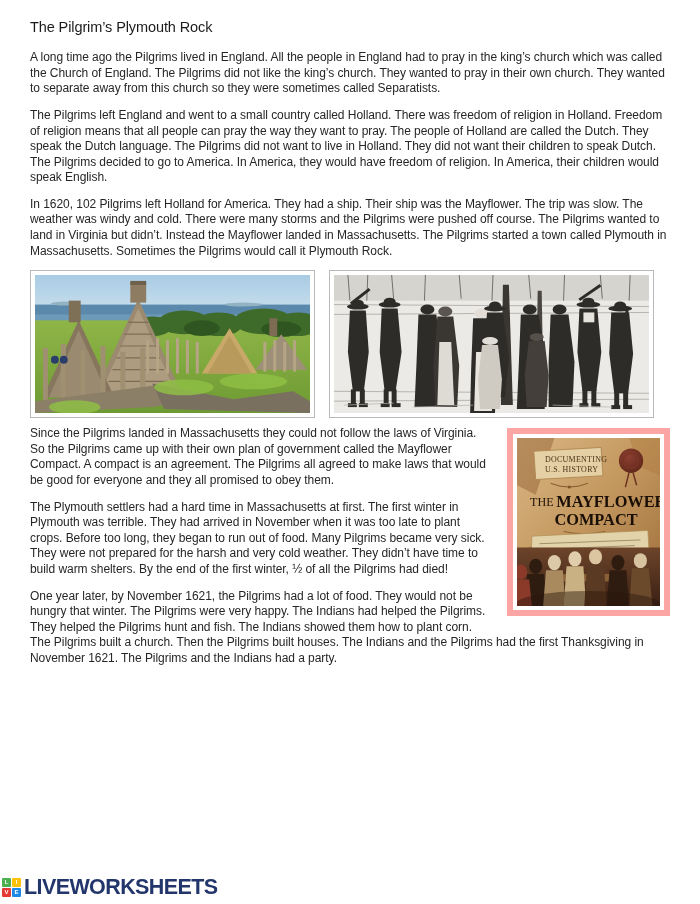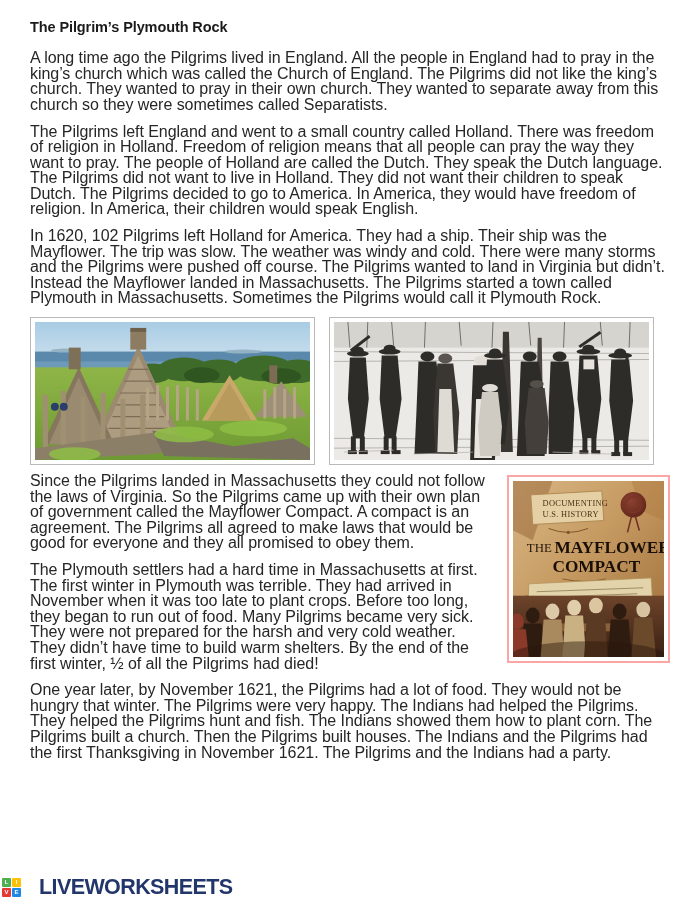--- a/index.html
+++ b/index.html
@@ -19,29 +19,29 @@
   .page {
     position: relative;
     width: 700px;
     height: 904px;
     box-sizing: border-box;
     padding: 14px 30px 0 30px;
   }
 
   .doc-title {
     font-size: 14.5px;
-    font-weight: bold;
+    font-weight: normal;
     color: #1b1b1b;
     letter-spacing: -0.1px;
     margin: 4px 0 14px 0;
     line-height: 1.25;
   }
 
   .para {
-    font-size: 16px;
+    font-size: 12px;
     line-height: 15.6px;
     color: #262626;
     margin: 0 0 11px 0;
     text-align: left;
     letter-spacing: -0.05px;
   }
 
   
   .img-row {
     display: flex;
@@ -61,21 +61,21 @@
     width: 100%;
     height: 100%;
     overflow: hidden;
     position: relative;
   }
 
   
   .book-float {
     float: right;
     margin: 2px 0 6px 16px;
-    border: 2px solid #fca5a5;
+    border: 6px solid #fca5a5;
     background: #fff;
     padding: 4px;
     box-sizing: border-box;
     width: 163px;
     height: 188px;
   }
   .book-inner {
     width: 100%;
     height: 100%;
     position: relative;
@@ -84,21 +84,21 @@
 
   .flow { overflow: hidden; }
 
   
   .footer {
     position: absolute;
     left: 2px;
     bottom: 6px;
     display: flex;
     align-items: center;
-    gap: 18px;
+    gap: 3px;
   }
   .lw-icon {
     width: 19px;
     height: 19px;
     display: grid;
     grid-template-columns: 1fr 1fr;
     grid-template-rows: 1fr 1fr;
     gap: 1px;
   }
   .lw-cell {

